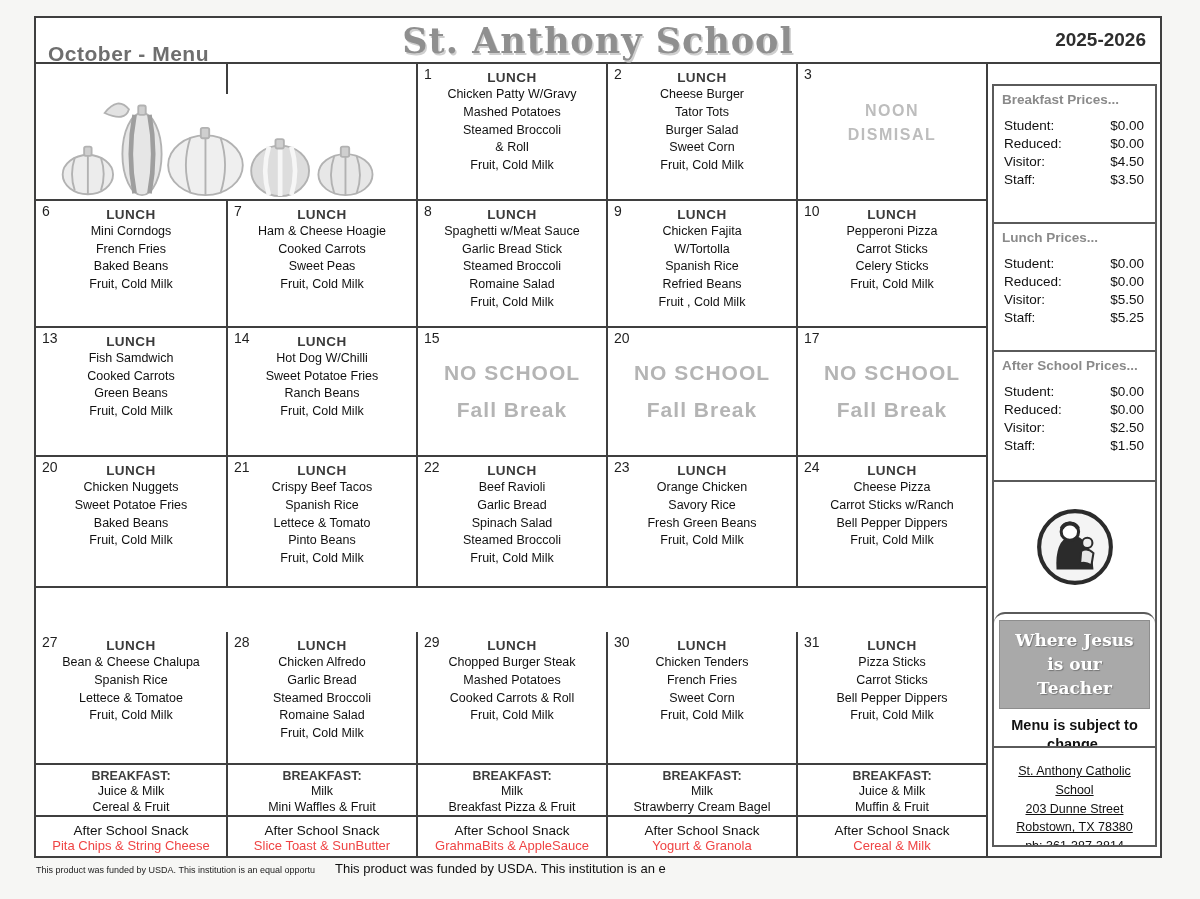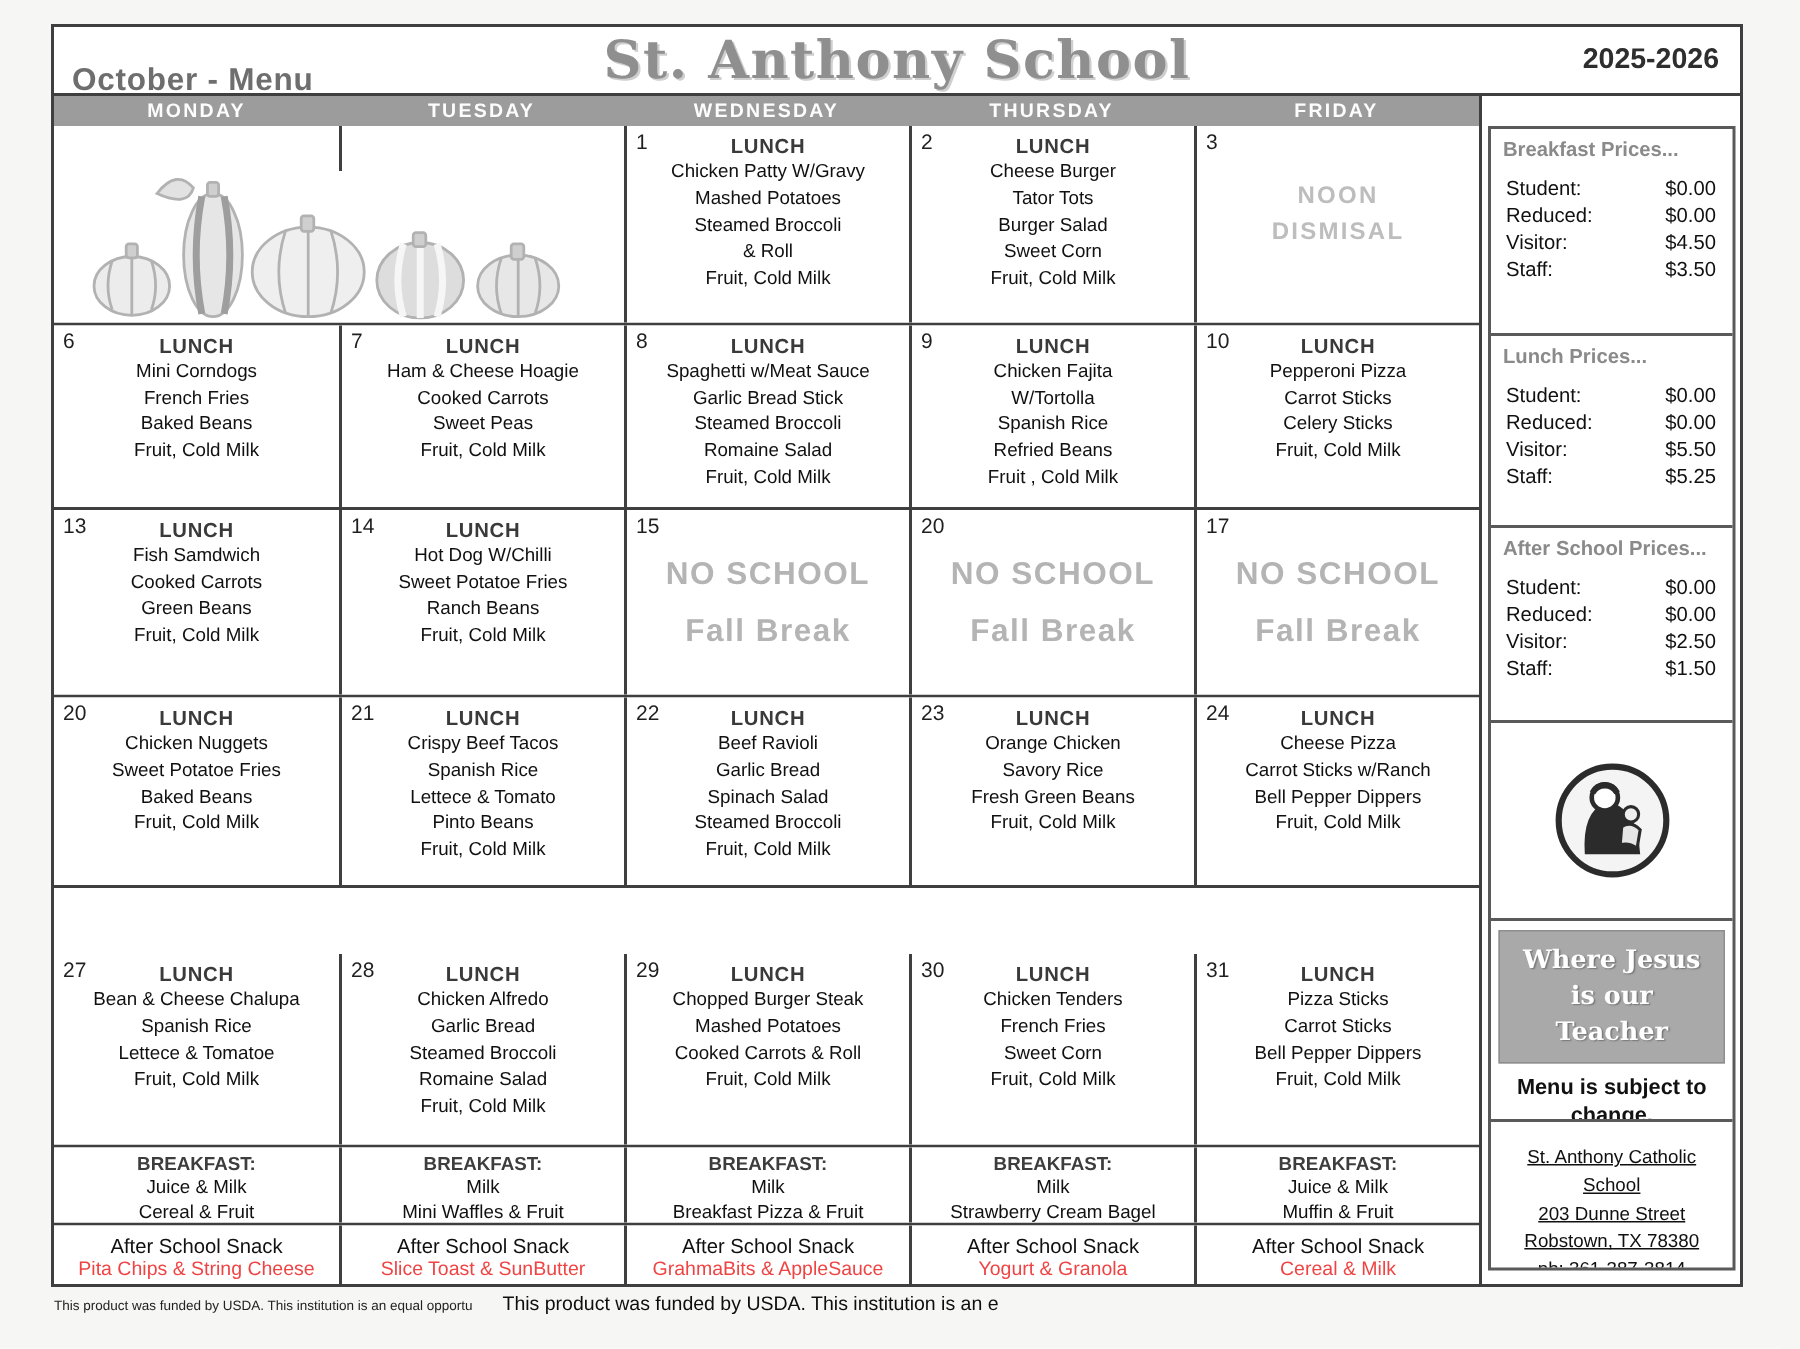--- a/index.html
+++ b/index.html
@@ -32,21 +32,21 @@
   .bk-label{font-size:12.5px;font-weight:bold;color:#3d3d3d;padding-top:1px;}
   .bk-items{white-space:pre-line;font-size:12.5px;line-height:1.32;color:#101010;}
   .scell{display:flex;flex-direction:column;justify-content:space-between;padding-bottom:3px;}
   .snack-label{font-size:13.5px;color:#101010;padding-top:3px;}
   .snack-item{font-size:13px;color:#ef4444;}
   
   .sidebar-wrap{flex:1;padding:20px 3px 9px 4px;box-sizing:border-box;background:#fff;}
   .sidebar{height:100%;border:2px solid #5a5a5a;box-sizing:border-box;display:flex;flex-direction:column;background:#fff;}
   .side-sec{box-sizing:border-box;padding:6px 8px;overflow:hidden;}
   .side-sec + .side-sec{border-top:2px solid #5a5a5a;}
-  .s1{height:136px;} .s2{height:128px;} .s3{height:130px;} .s4{height:132px;display:flex;align-items:center;justify-content:center;} .s5{height:134px;padding:6px 5px;} .s6{flex:1;}
+  .s1{height:136px;} .s2{height:128px;} .s3{height:130px;} .s4{height:132px;display:flex;align-items:center;justify-content:center;} .s5{height:134px;padding:6px 5px;border-radius:11px;} .s6{flex:1;}
   .price-title{color:#8a8a8a;font-weight:bold;font-size:13.5px;margin-bottom:9px;}
   .price-row{display:flex;justify-content:space-between;font-size:13.5px;color:#101010;padding:1.5px 3px 1.5px 2px;}
   .motto-box{background:#a9a9a9;color:#fff;text-align:center;font-family:"DejaVu Serif","Liberation Serif",serif;font-weight:bold;font-size:17px;line-height:1.4;padding:8px 4px;text-shadow:1px 1px 1px #767676;white-space:pre-line;border:1px solid #8d8d8d;}
   .menu-note{text-align:center;font-weight:bold;font-size:14.5px;color:#111;padding:7px 12px 0;line-height:1.3;}
   .school-info{text-align:center;font-size:12.5px;line-height:1.5;color:#101010;padding-top:8px;white-space:pre-line;text-decoration:underline;}
   
   .footer{position:absolute;left:36px;top:861px;width:1140px;display:flex;align-items:baseline;gap:20px;white-space:nowrap;overflow:hidden;}
   .f1{font-size:9px;color:#222;}
   .f2{font-size:13px;color:#0e0e0e;}
   .f3{font-size:14px;color:#0e0e0e;}
@@ -59,27 +59,20 @@
   <div class="cal-header">
     <div class="month-label">October - Menu</div>
     <div class="school-title">St. Anthony School</div>
     <div class="year-label">2025-2026</div>
   </div>
 
   <div class="content">
 
     <div class="calendar">
 
-      <div class="day-bar">
-        <div>MONDAY</div>
-        <div>TUESDAY</div>
-        <div>WEDNESDAY</div>
-        <div>THURSDAY</div>
-        <div>FRIDAY</div>
-      </div>
 
       <div class="week w1">
         <div class="cell image-cell span2">
           <div class="img-div"></div>
           <svg viewBox="0 0 380 120" preserveAspectRatio="xMidYMax meet">
             <g stroke="#b2b2b2" stroke-width="2" fill="#ececec">
               <path d="M60 30 q14 -18 26 -4 q-4 14 -26 4 z" fill="#e2e2e2"></path>
               <ellipse cx="42" cy="96" rx="27" ry="21"></ellipse>
               <path d="M42 75 v42 M28 78 q-6 18 0 35 M56 78 q6 18 0 35" fill="none"></path>
               <rect x="38" y="66" width="8" height="10" rx="2" fill="#cfcfcf"></rect>

